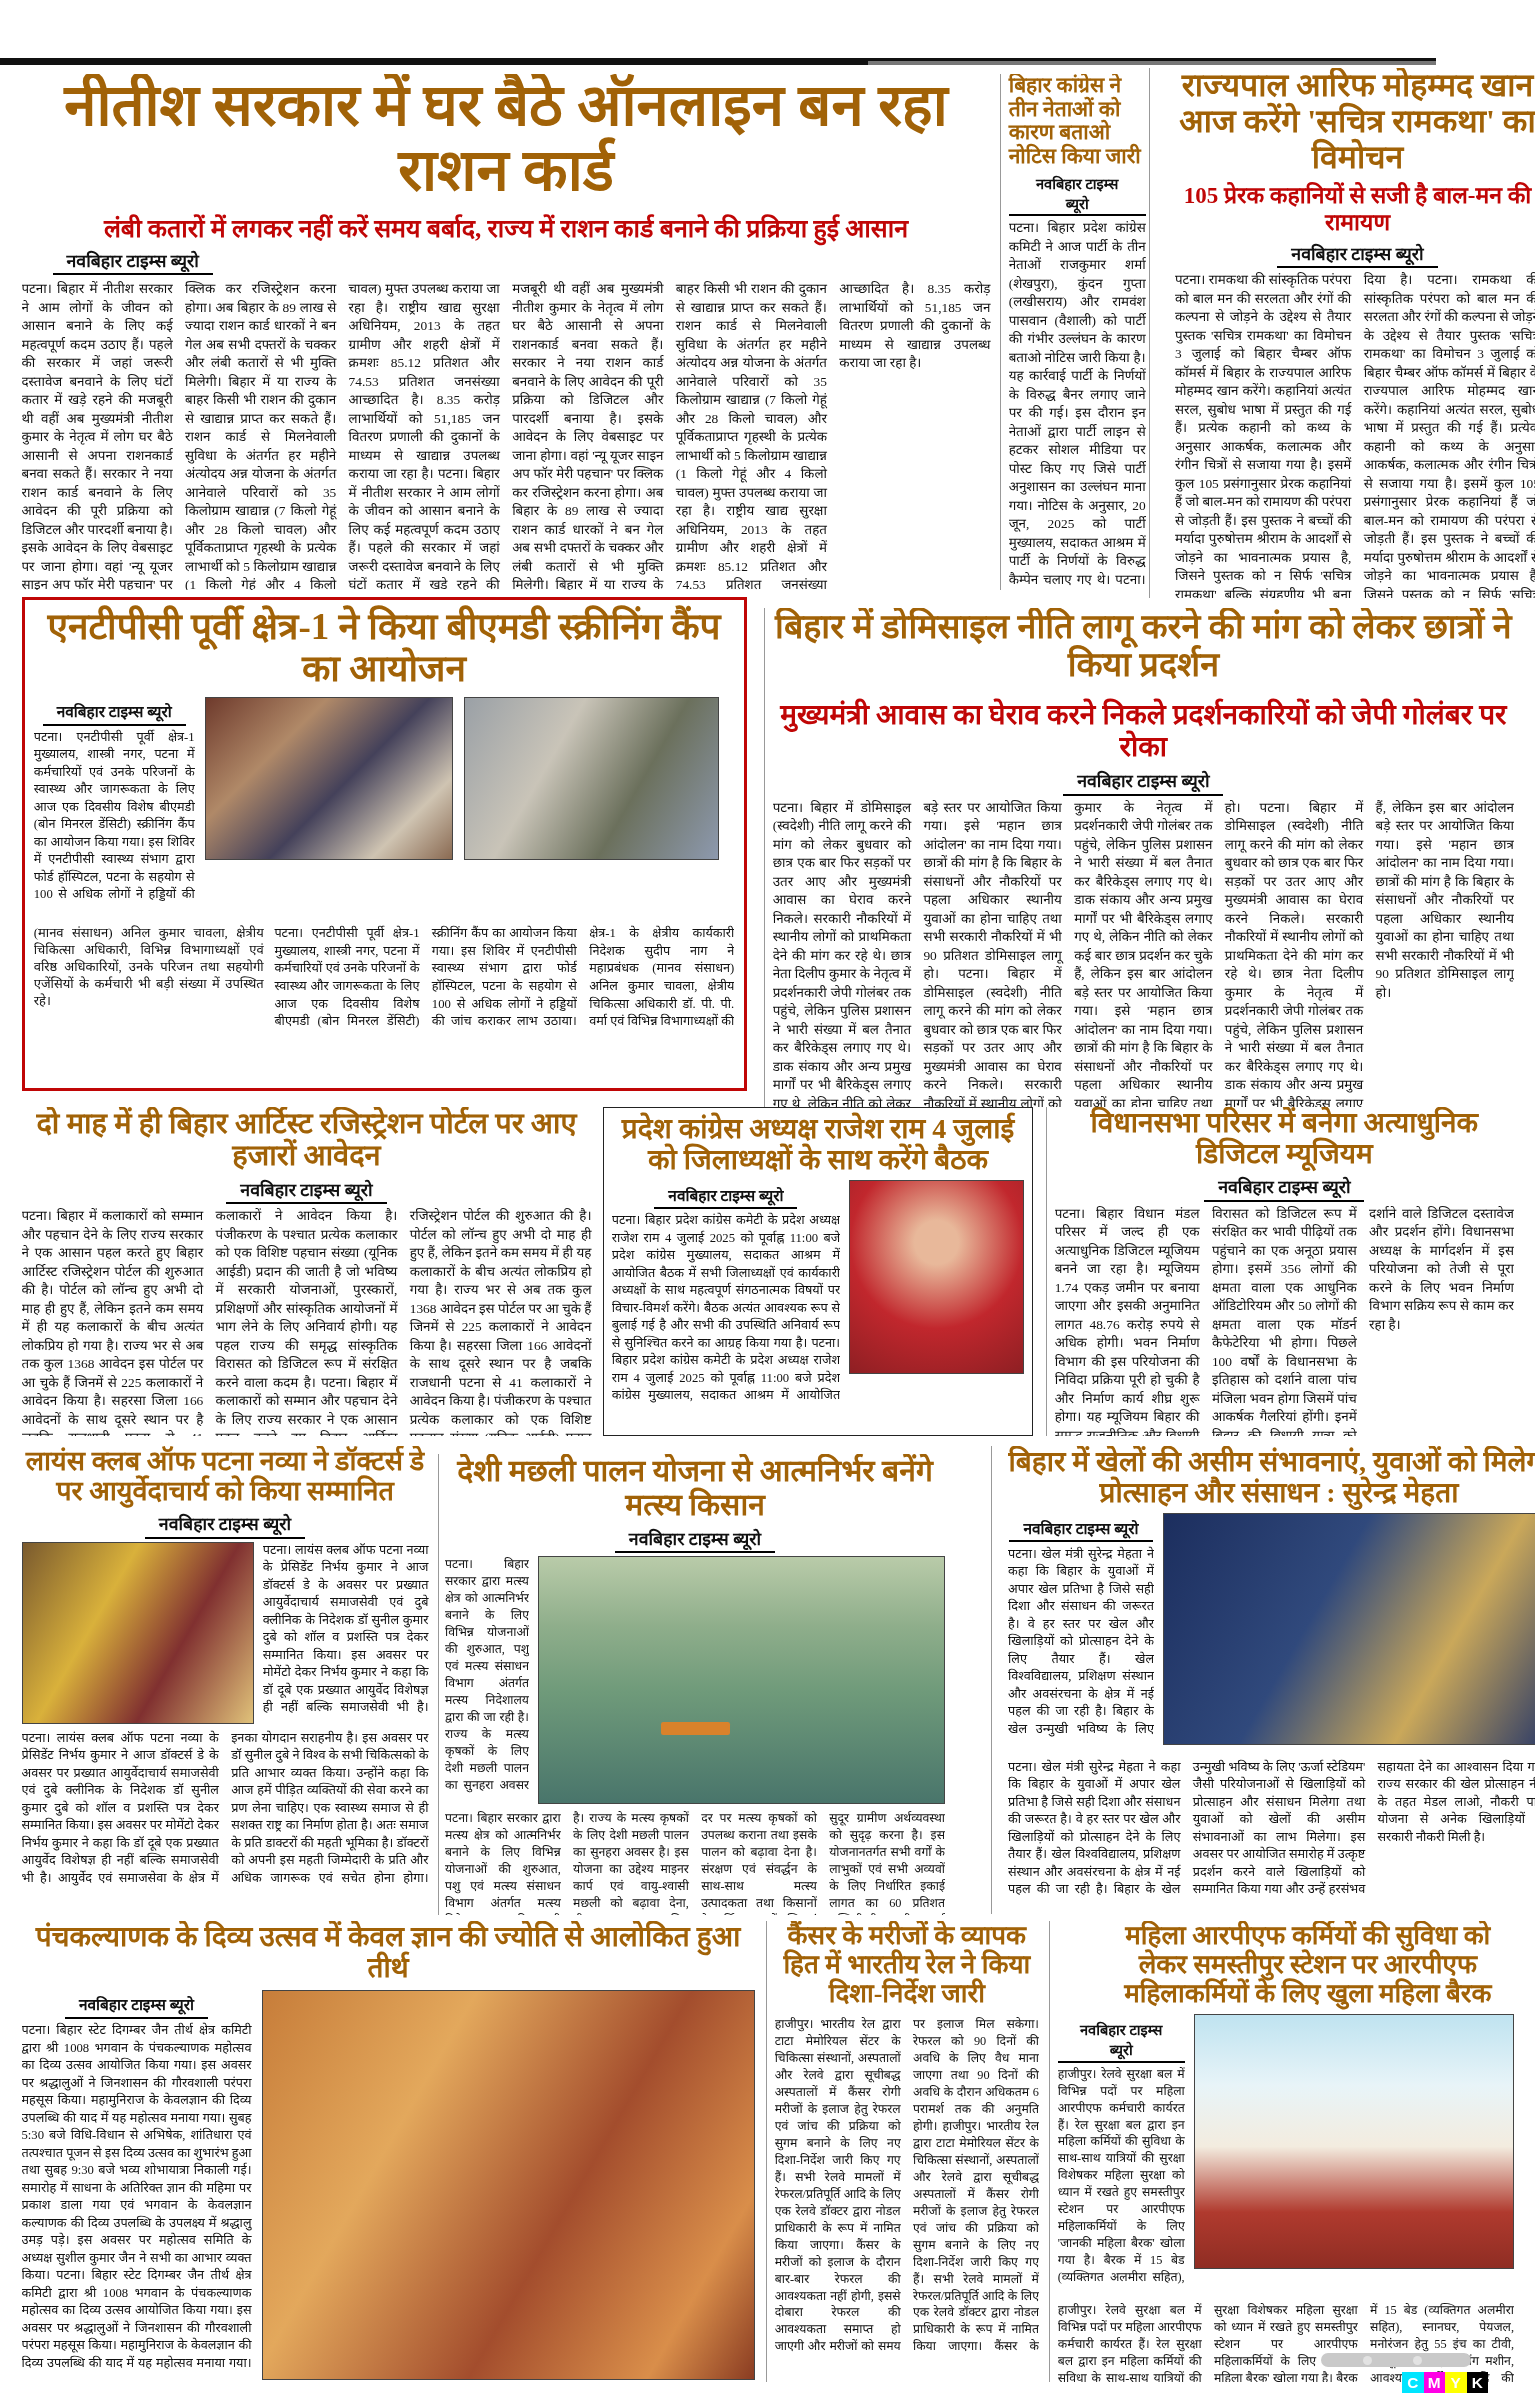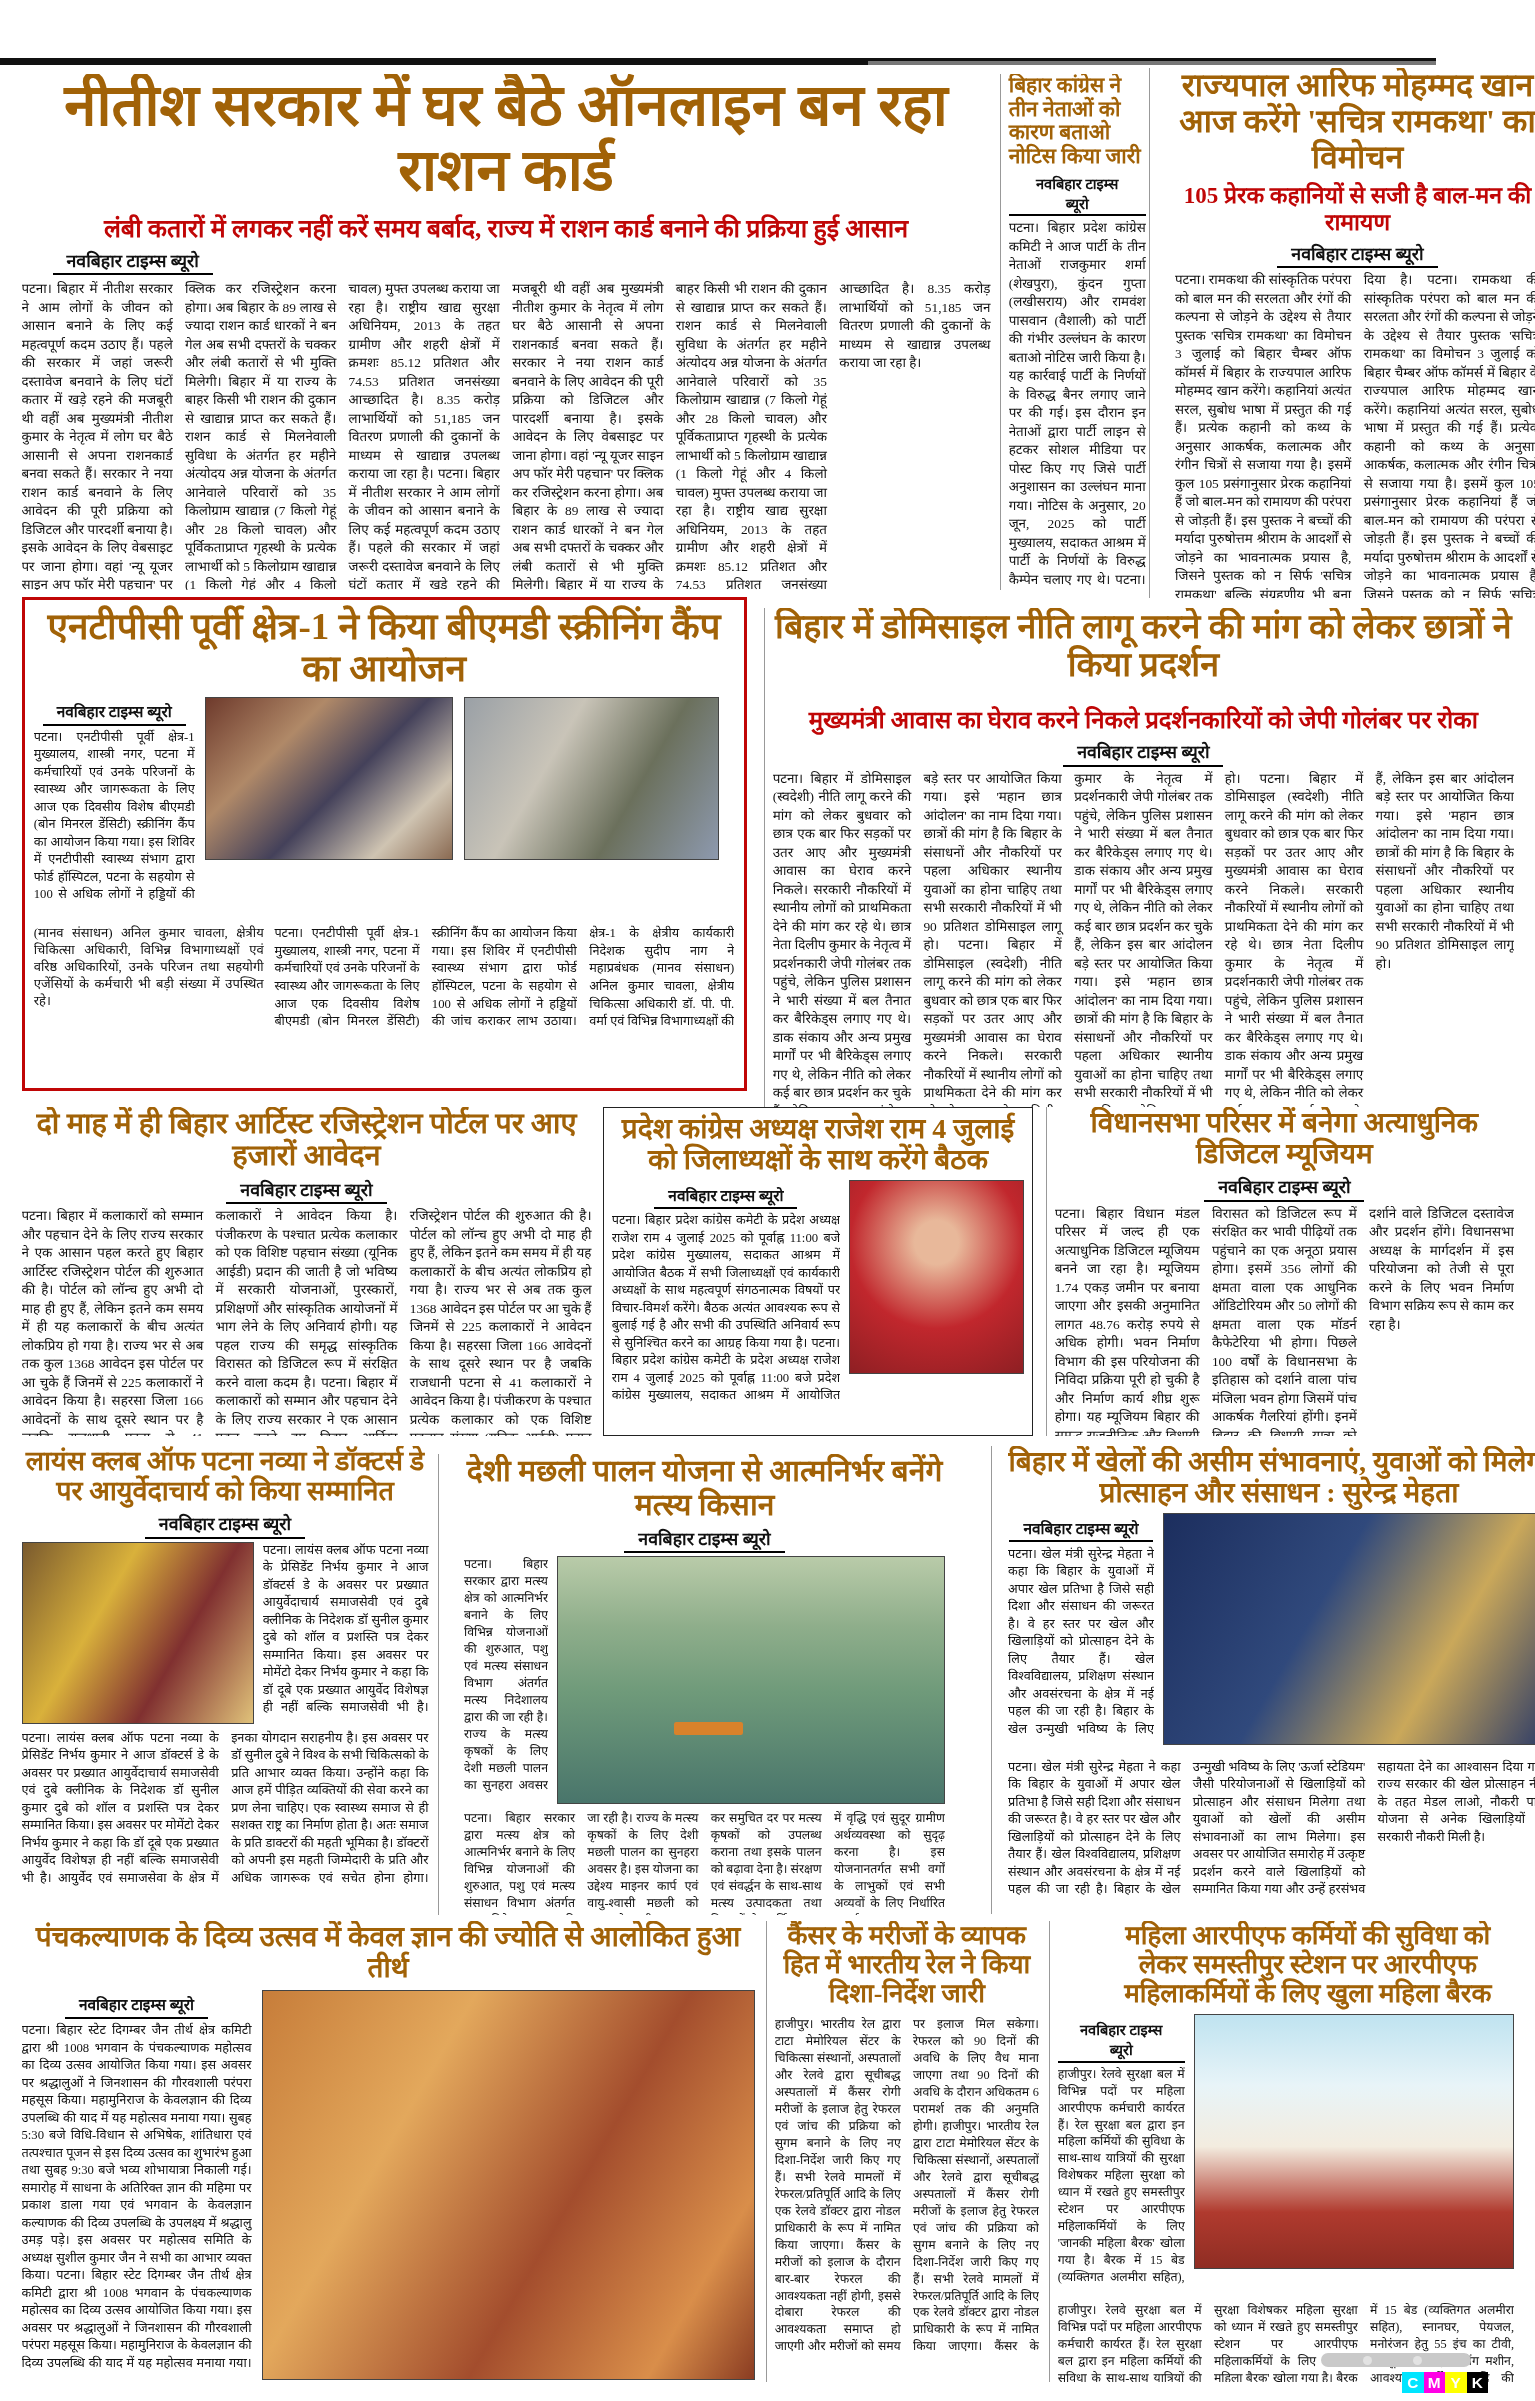--- a/index.html
+++ b/index.html
@@ -76,21 +76,21 @@
       <div class="photo" style="width:253px;height:161px;background:linear-gradient(120deg,#9aa0a6 0%,#c9c4b8 35%,#6b705c 65%,#8d99ae 100%);"></div>
     </div>
     <div style="display:flex;gap:10.7px;margin-top:4.6px;">
       <div class="caption" style="width:230px;flex:none;height:115px;overflow:hidden;">(मानव संसाधन) अनिल कुमार चावला, क्षेत्रीय चिकित्सा अधिकारी, विभिन्न विभागाध्यक्षों एवं वरिष्ठ अधिकारियों, उनके परिजन तथा सहयोगी एजेंसियों के कर्मचारी भी बड़ी संख्या में उपस्थित रहे।</div>
       <div class="body" style="column-count:3;height:115px;flex:1;font-size:12.7px;">पटना। एनटीपीसी पूर्वी क्षेत्र-1 मुख्यालय, शास्त्री नगर, पटना में कर्मचारियों एवं उनके परिजनों के स्वास्थ्य और जागरूकता के लिए आज एक दिवसीय विशेष बीएमडी (बोन मिनरल डेंसिटी) स्क्रीनिंग कैंप का आयोजन किया गया। इस शिविर में एनटीपीसी स्वास्थ्य संभाग द्वारा फोर्ड हॉस्पिटल, पटना के सहयोग से 100 से अधिक लोगों ने हड्डियों की जांच कराकर लाभ उठाया। क्षेत्र-1 के क्षेत्रीय कार्यकारी निदेशक सुदीप नाग ने महाप्रबंधक (मानव संसाधन) अनिल कुमार चावला, क्षेत्रीय चिकित्सा अधिकारी डॉ. पी. पी. वर्मा एवं विभिन्न विभागाध्यक्षों की उपस्थिति में फीता काटकर शिविर का उद्घाटन किया। एनटीपीसी अपने कर्मचारियों के स्वास्थ्य को सर्वोच्च प्राथमिकता देता है। स्वस्थ शरीर ही खुशहाल जीवन की नींव है। ऐसे शिविरों के माध्यम से हम समय रहते हड्डियों की समस्याओं की पहचान कर सकते हैं और उचित परामर्श देकर कर्मचारियों के स्वास्थ्य में मदद कर सकते हैं। शिविर में डायटीशियन मीना सेठ द्वारा उपस्थित लोगों को हड्डियों के स्वास्थ्य से जुड़ी जानकारी दी गई तथा खानपान संबंधी परामर्श भी दिया गया।</div>
     </div>
   </section>
 
   <section class="article" style="left:764px;top:608px;width:750px;height:499px;padding-left:7.7px;border-left:0.8px solid #999;box-sizing:border-box;">
     <div class="hl" style="font-size:34px;">बिहार में डोमिसाइल नीति लागू करने की मांग को लेकर छात्रों ने किया प्रदर्शन</div>
-    <div class="sub" style="font-size:24px;margin-top:23px;">मुख्यमंत्री आवास का घेराव करने निकले प्रदर्शनकारियों को जेपी गोलंबर पर रोका</div>
+    <div class="sub" style="font-size:28px;margin-top:15px;">मुख्यमंत्री आवास का घेराव करने निकले प्रदर्शनकारियों को जेपी गोलंबर पर रोका</div>
     <div class="byline">नवबिहार टाइम्स ब्यूरो</div>
     <div class="body" style="column-count:5;height:361px;">पटना। बिहार में डोमिसाइल (स्वदेशी) नीति लागू करने की मांग को लेकर बुधवार को छात्र एक बार फिर सड़कों पर उतर आए और मुख्यमंत्री आवास का घेराव करने निकले। सरकारी नौकरियों में स्थानीय लोगों को प्राथमिकता देने की मांग कर रहे थे। छात्र नेता दिलीप कुमार के नेतृत्व में प्रदर्शनकारी जेपी गोलंबर तक पहुंचे, लेकिन पुलिस प्रशासन ने भारी संख्या में बल तैनात कर बैरिकेड्स लगाए गए थे। डाक संकाय और अन्य प्रमुख मार्गों पर भी बैरिकेड्स लगाए गए थे, लेकिन नीति को लेकर कई बार छात्र प्रदर्शन कर चुके हैं, लेकिन इस बार आंदोलन बड़े स्तर पर आयोजित किया गया। इसे 'महान छात्र आंदोलन' का नाम दिया गया। छात्रों की मांग है कि बिहार के संसाधनों और नौकरियों पर पहला अधिकार स्थानीय युवाओं का होना चाहिए तथा सभी सरकारी नौकरियों में भी 90 प्रतिशत डोमिसाइल लागू हो। पटना। बिहार में डोमिसाइल (स्वदेशी) नीति लागू करने की मांग को लेकर बुधवार को छात्र एक बार फिर सड़कों पर उतर आए और मुख्यमंत्री आवास का घेराव करने निकले। सरकारी नौकरियों में स्थानीय लोगों को प्राथमिकता देने की मांग कर रहे थे। छात्र नेता दिलीप कुमार के नेतृत्व में प्रदर्शनकारी जेपी गोलंबर तक पहुंचे, लेकिन पुलिस प्रशासन ने भारी संख्या में बल तैनात कर बैरिकेड्स लगाए गए थे। डाक संकाय और अन्य प्रमुख मार्गों पर भी बैरिकेड्स लगाए गए थे, लेकिन नीति को लेकर कई बार छात्र प्रदर्शन कर चुके हैं, लेकिन इस बार आंदोलन बड़े स्तर पर आयोजित किया गया। इसे 'महान छात्र आंदोलन' का नाम दिया गया। छात्रों की मांग है कि बिहार के संसाधनों और नौकरियों पर पहला अधिकार स्थानीय युवाओं का होना चाहिए तथा सभी सरकारी नौकरियों में भी 90 प्रतिशत डोमिसाइल लागू हो। पटना। बिहार में डोमिसाइल (स्वदेशी) नीति लागू करने की मांग को लेकर बुधवार को छात्र एक बार फिर सड़कों पर उतर आए और मुख्यमंत्री आवास का घेराव करने निकले। सरकारी नौकरियों में स्थानीय लोगों को प्राथमिकता देने की मांग कर रहे थे। छात्र नेता दिलीप कुमार के नेतृत्व में प्रदर्शनकारी जेपी गोलंबर तक पहुंचे, लेकिन पुलिस प्रशासन ने भारी संख्या में बल तैनात कर बैरिकेड्स लगाए गए थे। डाक संकाय और अन्य प्रमुख मार्गों पर भी बैरिकेड्स लगाए गए थे, लेकिन नीति को लेकर कई बार छात्र प्रदर्शन कर चुके हैं, लेकिन इस बार आंदोलन बड़े स्तर पर आयोजित किया गया। इसे 'महान छात्र आंदोलन' का नाम दिया गया। छात्रों की मांग है कि बिहार के संसाधनों और नौकरियों पर पहला अधिकार स्थानीय युवाओं का होना चाहिए तथा सभी सरकारी नौकरियों में भी 90 प्रतिशत डोमिसाइल लागू हो।</div>
   </section>
 
   <section class="article" style="left:21.5px;top:1107px;width:570px;height:329px;">
     <div class="hl" style="font-size:29px;">दो माह में ही बिहार आर्टिस्ट रजिस्ट्रेशन पोर्टल पर आए हजारों आवेदन</div>
     <div class="byline">नवबिहार टाइम्स ब्यूरो</div>
     <div class="body" style="column-count:3;height:253px;">पटना। बिहार में कलाकारों को सम्मान और पहचान देने के लिए राज्य सरकार ने एक आसान पहल करते हुए बिहार आर्टिस्ट रजिस्ट्रेशन पोर्टल की शुरुआत की है। पोर्टल को लॉन्च हुए अभी दो माह ही हुए हैं, लेकिन इतने कम समय में ही यह कलाकारों के बीच अत्यंत लोकप्रिय हो गया है। राज्य भर से अब तक कुल 1368 आवेदन इस पोर्टल पर आ चुके हैं जिनमें से 225 कलाकारों ने आवेदन किया है। सहरसा जिला 166 आवेदनों के साथ दूसरे स्थान पर है जबकि राजधानी पटना से 41 कलाकारों ने आवेदन किया है। पंजीकरण के पश्चात प्रत्येक कलाकार को एक विशिष्ट पहचान संख्या (यूनिक आईडी) प्रदान की जाती है जो भविष्य में सरकारी योजनाओं, पुरस्कारों, प्रशिक्षणों और सांस्कृतिक आयोजनों में भाग लेने के लिए अनिवार्य होगी। यह पहल राज्य की समृद्ध सांस्कृतिक विरासत को डिजिटल रूप में संरक्षित करने वाला कदम है। पटना। बिहार में कलाकारों को सम्मान और पहचान देने के लिए राज्य सरकार ने एक आसान पहल करते हुए बिहार आर्टिस्ट रजिस्ट्रेशन पोर्टल की शुरुआत की है। पोर्टल को लॉन्च हुए अभी दो माह ही हुए हैं, लेकिन इतने कम समय में ही यह कलाकारों के बीच अत्यंत लोकप्रिय हो गया है। राज्य भर से अब तक कुल 1368 आवेदन इस पोर्टल पर आ चुके हैं जिनमें से 225 कलाकारों ने आवेदन किया है। सहरसा जिला 166 आवेदनों के साथ दूसरे स्थान पर है जबकि राजधानी पटना से 41 कलाकारों ने आवेदन किया है। पंजीकरण के पश्चात प्रत्येक कलाकार को एक विशिष्ट पहचान संख्या (यूनिक आईडी) प्रदान की जाती है जो भविष्य में सरकारी योजनाओं, पुरस्कारों, प्रशिक्षणों और सांस्कृतिक आयोजनों में भाग लेने के लिए अनिवार्य होगी। यह पहल राज्य की समृद्ध सांस्कृतिक विरासत को डिजिटल रूप में संरक्षित करने वाला कदम है।</div>
   </section>
 
@@ -114,21 +114,21 @@
   <section class="article" style="left:21.5px;top:1446px;width:407px;height:465px;">
     <div class="hl" style="font-size:27px;">लायंस क्लब ऑफ पटना नव्या ने डॉक्टर्स डे पर आयुर्वेदाचार्य को किया सम्मानित</div>
     <div class="byline">नवबिहार टाइम्स ब्यूरो</div>
     <div style="display:flex;gap:9.2px;">
       <div class="photo" style="width:230px;height:180px;flex:none;background:linear-gradient(120deg,#7a5a2e 0%,#d9b13b 35%,#803030 65%,#e0c27a 100%);"></div>
       <div class="body" style="column-count:1;height:180px;flex:1;font-size:12.7px;">पटना। लायंस क्लब ऑफ पटना नव्या के प्रेसिडेंट निर्भय कुमार ने आज डॉक्टर्स डे के अवसर पर प्रख्यात आयुर्वेदाचार्य समाजसेवी एवं दुबे क्लीनिक के निदेशक डॉ सुनील कुमार दुबे को शॉल व प्रशस्ति पत्र देकर सम्मानित किया। इस अवसर पर मोमेंटो देकर निर्भय कुमार ने कहा कि डॉ दूबे एक प्रख्यात आयुर्वेद विशेषज्ञ ही नहीं बल्कि समाजसेवी भी है। आयुर्वेद एवं समाजसेवा के क्षेत्र में इनका योगदान सराहनीय है। इस अवसर पर डॉ सुनील दुबे ने विश्व के सभी चिकित्सको के प्रति आभार व्यक्त किया। उन्होंने कहा कि आज हमें पीड़ित व्यक्तियों की सेवा करने का प्रण लेना चाहिए। एक स्वास्थ्य समाज से ही सशक्त राष्ट्र का निर्माण होता है। अतः समाज के प्रति डाक्टरों की महती भूमिका है। डॉक्टरों को अपनी इस महती जिम्मेदारी के प्रति और अधिक जागरूक एवं सचेत होना होगा। उन्होंने कहा कि रोगी के लिए डॉक्टर भगवान का रूप होता है। डॉ. दुबे ने लायंस क्लब के सामाजिक कार्यों की प्रशंसा करते हुये कहा कि समाजसेवा ही सबसे बड़ा धर्म है।</div>
     </div>
     <div class="body" style="column-count:2;height:161px;margin-top:6.1px;font-size:12.7px;">पटना। लायंस क्लब ऑफ पटना नव्या के प्रेसिडेंट निर्भय कुमार ने आज डॉक्टर्स डे के अवसर पर प्रख्यात आयुर्वेदाचार्य समाजसेवी एवं दुबे क्लीनिक के निदेशक डॉ सुनील कुमार दुबे को शॉल व प्रशस्ति पत्र देकर सम्मानित किया। इस अवसर पर मोमेंटो देकर निर्भय कुमार ने कहा कि डॉ दूबे एक प्रख्यात आयुर्वेद विशेषज्ञ ही नहीं बल्कि समाजसेवी भी है। आयुर्वेद एवं समाजसेवा के क्षेत्र में इनका योगदान सराहनीय है। इस अवसर पर डॉ सुनील दुबे ने विश्व के सभी चिकित्सको के प्रति आभार व्यक्त किया। उन्होंने कहा कि आज हमें पीड़ित व्यक्तियों की सेवा करने का प्रण लेना चाहिए। एक स्वास्थ्य समाज से ही सशक्त राष्ट्र का निर्माण होता है। अतः समाज के प्रति डाक्टरों की महती भूमिका है। डॉक्टरों को अपनी इस महती जिम्मेदारी के प्रति और अधिक जागरूक एवं सचेत होना होगा। उन्होंने कहा कि रोगी के लिए डॉक्टर भगवान का रूप होता है। डॉ. दुबे ने लायंस क्लब के सामाजिक कार्यों की प्रशंसा करते हुये कहा कि समाजसेवा ही सबसे बड़ा धर्म है।</div>
   </section>
 
-  <section class="article" style="left:438px;top:1454px;width:507px;height:461px;border-left:0.8px solid #999;padding-left:25px;box-sizing:border-box;">
+  <section class="article" style="left:438px;top:1454px;width:507px;height:461px;border-left:0.8px solid #999;padding-left:6px;box-sizing:border-box;">
     <div class="hl" style="font-size:30px;">देशी मछली पालन योजना से आत्मनिर्भर बनेंगे मत्स्य किसान</div>
     <div class="byline">नवबिहार टाइम्स ब्यूरो</div>
     <div style="display:flex;gap:9.2px;">
       <div class="body" style="column-count:1;height:246px;width:84px;flex:none;font-size:12.3px;">पटना। बिहार सरकार द्वारा मत्स्य क्षेत्र को आत्मनिर्भर बनाने के लिए विभिन्न योजनाओं की शुरुआत, पशु एवं मत्स्य संसाधन विभाग अंतर्गत मत्स्य निदेशालय द्वारा की जा रही है। राज्य के मत्स्य कृषकों के लिए देशी मछली पालन का सुनहरा अवसर है। इस योजना का उद्देश्य माइनर कार्प एवं वायु-श्वासी मछली को बढ़ावा देना, बीज उत्पादन कर समुचित दर पर मत्स्य कृषकों को उपलब्ध कराना तथा इसके पालन को बढ़ावा देना है। संरक्षण एवं संवर्द्धन के साथ-साथ मत्स्य उत्पादकता तथा किसानों के वार्षिक आय में वृद्धि एवं सुदूर ग्रामीण अर्थव्यवस्था को सुदृढ़ करना है। इस योजनानतर्गत सभी वर्गों के लाभुकों एवं सभी अव्यवों के लिए निर्धारित इकाई लागत का 60 प्रतिशत सब्सिडी दी जाएगी। इकाई लागत इनपुट सहित 13.12 लाख प्रति इकाई है। कैटफिश का अधिष्ठापन पर ईकाई सहित रूपये 15.37 लाख प्रति इकाई है। श्रेणी माइनर कार्प 'पालन मात्स्यिकी' है, इसमें ईकाई लागत इनपुट सहित 0.94 लाख प्रति इकाई है तथा चौथी श्रेणी में 'पालन मात्स्यिकी' की योजना है। इच्छुक समुदायों को आवेदन हेतु प्रथम चरण में पूर्वाह्न 11:00 बजे आवेदन एवं कार्यकारी अध्यक्ष के द्वारा अनिवार्य रूप से उपस्थित रहने का आग्रह किया गया है।</div>
       <div class="photo" style="flex:1;height:246px;background:linear-gradient(180deg,#b9cba9 0%,#8fae8b 28%,#6f9a7a 55%,#49756b 100%);position:relative;">
         <div style="position:absolute;left:30%;bottom:28%;width:69px;height:12.3px;background:#d9822b;border-radius:2.3px;"></div>
       </div>
     </div>
     <div class="body" style="column-count:4;height:131px;margin-top:6.1px;font-size:12.3px;">पटना। बिहार सरकार द्वारा मत्स्य क्षेत्र को आत्मनिर्भर बनाने के लिए विभिन्न योजनाओं की शुरुआत, पशु एवं मत्स्य संसाधन विभाग अंतर्गत मत्स्य निदेशालय द्वारा की जा रही है। राज्य के मत्स्य कृषकों के लिए देशी मछली पालन का सुनहरा अवसर है। इस योजना का उद्देश्य माइनर कार्प एवं वायु-श्वासी मछली को बढ़ावा देना, बीज उत्पादन कर समुचित दर पर मत्स्य कृषकों को उपलब्ध कराना तथा इसके पालन को बढ़ावा देना है। संरक्षण एवं संवर्द्धन के साथ-साथ मत्स्य उत्पादकता तथा किसानों के वार्षिक आय में वृद्धि एवं सुदूर ग्रामीण अर्थव्यवस्था को सुदृढ़ करना है। इस योजनानतर्गत सभी वर्गों के लाभुकों एवं सभी अव्यवों के लिए निर्धारित इकाई लागत का 60 प्रतिशत सब्सिडी दी जाएगी। इकाई लागत इनपुट सहित 13.12 लाख प्रति इकाई है। कैटफिश का अधिष्ठापन पर ईकाई सहित रूपये 15.37 लाख प्रति इकाई है। श्रेणी माइनर कार्प 'पालन मात्स्यिकी' है, इसमें ईकाई लागत इनपुट सहित 0.94 लाख प्रति इकाई है तथा चौथी श्रेणी में 'पालन मात्स्यिकी' की योजना है। इच्छुक समुदायों को आवेदन हेतु प्रथम चरण में पूर्वाह्न 11:00 बजे आवेदन एवं कार्यकारी अध्यक्ष के द्वारा अनिवार्य रूप से उपस्थित रहने का आग्रह किया गया है।</div>
   </section>

